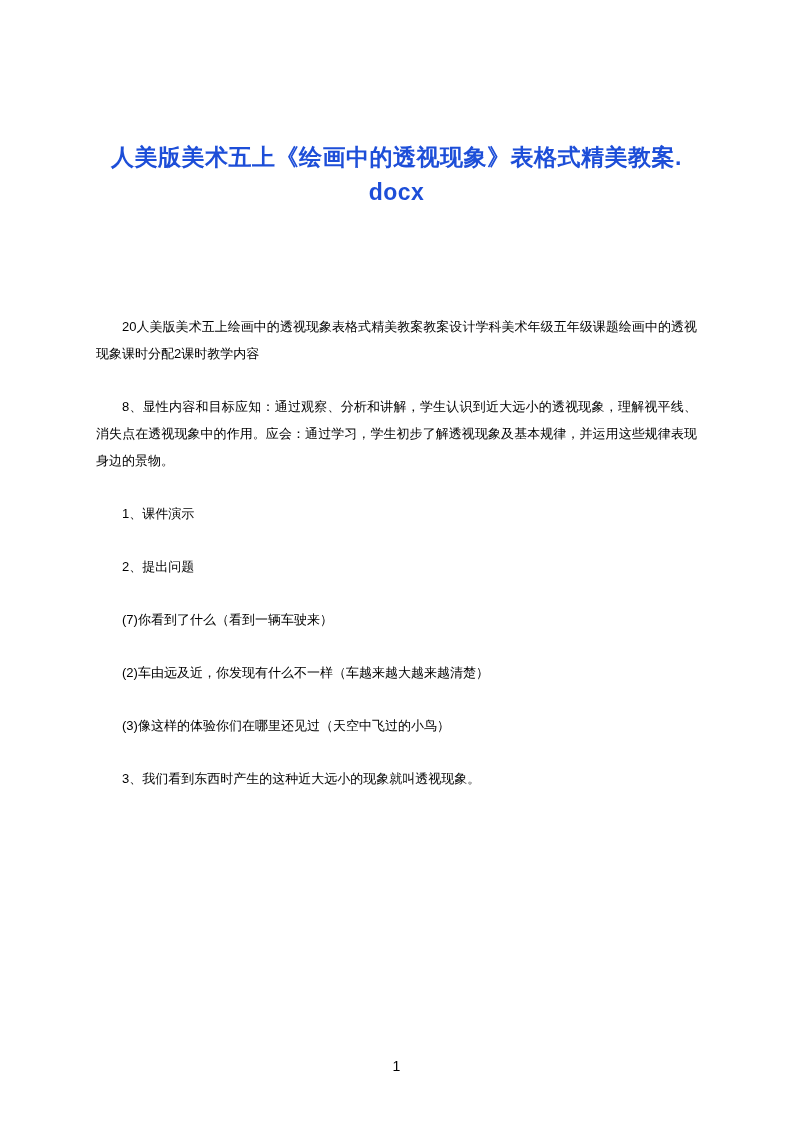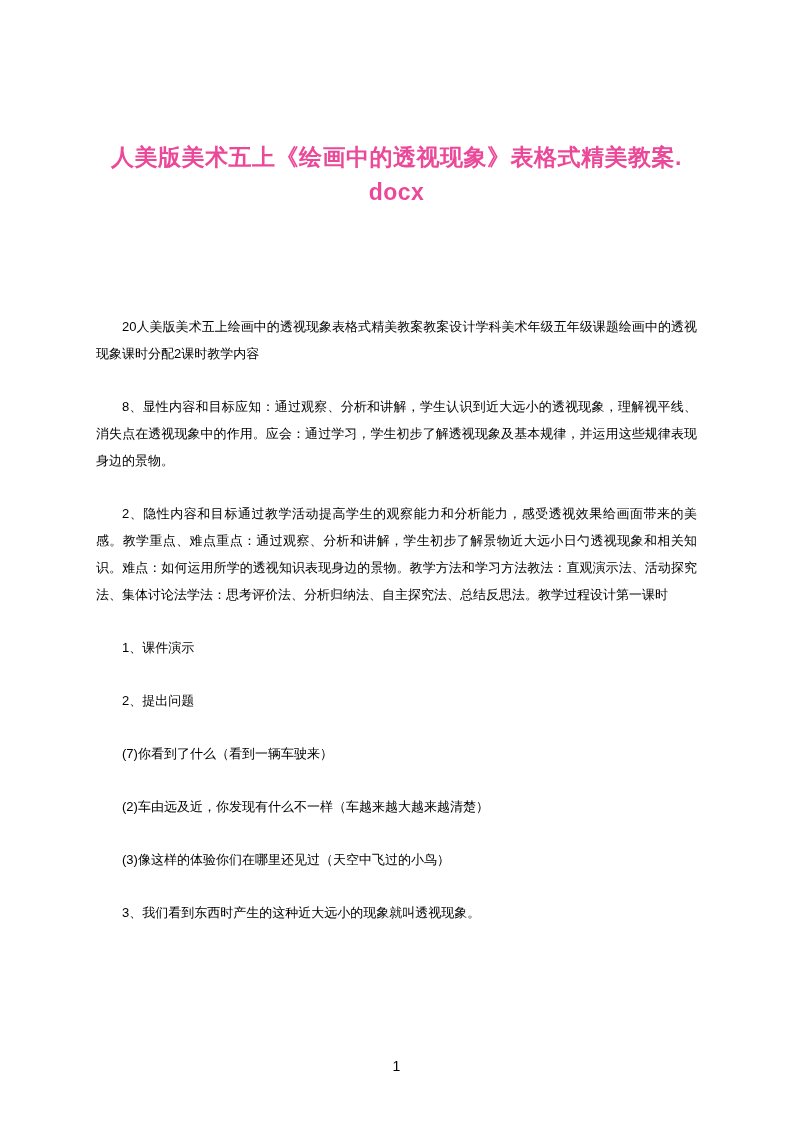--- a/index.html
+++ b/index.html
@@ -18,21 +18,21 @@
     font-family: "Liberation Sans", sans-serif;
     color: #000000;
     overflow: hidden;
   }
   .doc-title {
     font-size: 23px;
     font-weight: bold;
     text-align: center;
     line-height: 1.5;
     white-space: pre-line;
-    color: #ec4899;
+    color: #1d4ed8;
     letter-spacing: 0.5px;
   }
   .body-text {
     margin-top: 104px;
     font-size: 13px;
     line-height: 27px;
   }
   .para {
     text-indent: 2em;
     margin: 0 0 26px 0;
@@ -52,21 +52,20 @@
 <body>
 
 <div class="page">
 
   <div class="doc-title">人美版美术五上《绘画中的透视现象》表格式精美教案.
 docx</div>
 
   <div class="body-text">
     <p class="para">20人美版美术五上绘画中的透视现象表格式精美教案教案设计学科美术年级五年级课题绘画中的透视现象课时分配2课时教学内容</p>
     <p class="para">8、显性内容和目标应知：通过观察、分析和讲解，学生认识到近大远小的透视现象，理解视平线、消失点在透视现象中的作用。应会：通过学习，学生初步了解透视现象及基本规律，并运用这些规律表现身边的景物。</p>
-    <p class="para">2、隐性内容和目标通过教学活动提高学生的观察能力和分析能力，感受透视效果给画面带来的美感。教学重点、难点重点：通过观察、分析和讲解，学生初步了解景物近大远小日勺透视现象和相关知识。难点：如何运用所学的透视知识表现身边的景物。教学方法和学习方法教法：直观演示法、活动探究法、集体讨论法学法：思考评价法、分析归纳法、自主探究法、总结反思法。教学过程设计第一课时</p>
     <p class="para">1、课件演示</p>
     <p class="para">2、提出问题</p>
     <p class="para">(7)你看到了什么（看到一辆车驶来）</p>
     <p class="para">(2)车由远及近，你发现有什么不一样（车越来越大越来越清楚）</p>
     <p class="para">(3)像这样的体验你们在哪里还见过（天空中飞过的小鸟）</p>
     <p class="para">3、我们看到东西时产生的这种近大远小的现象就叫透视现象。</p>
   </div>
 
   <div class="page-footer">1</div>
 

